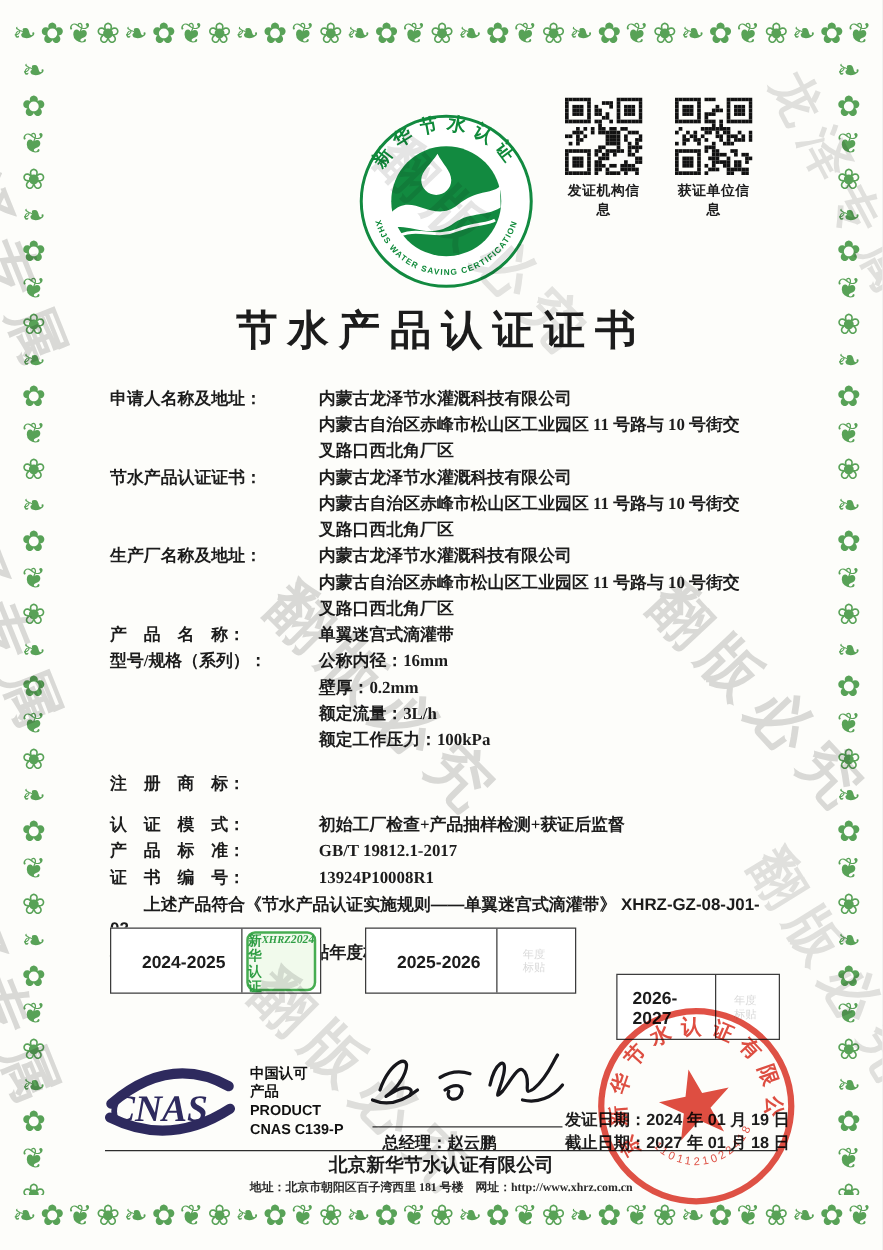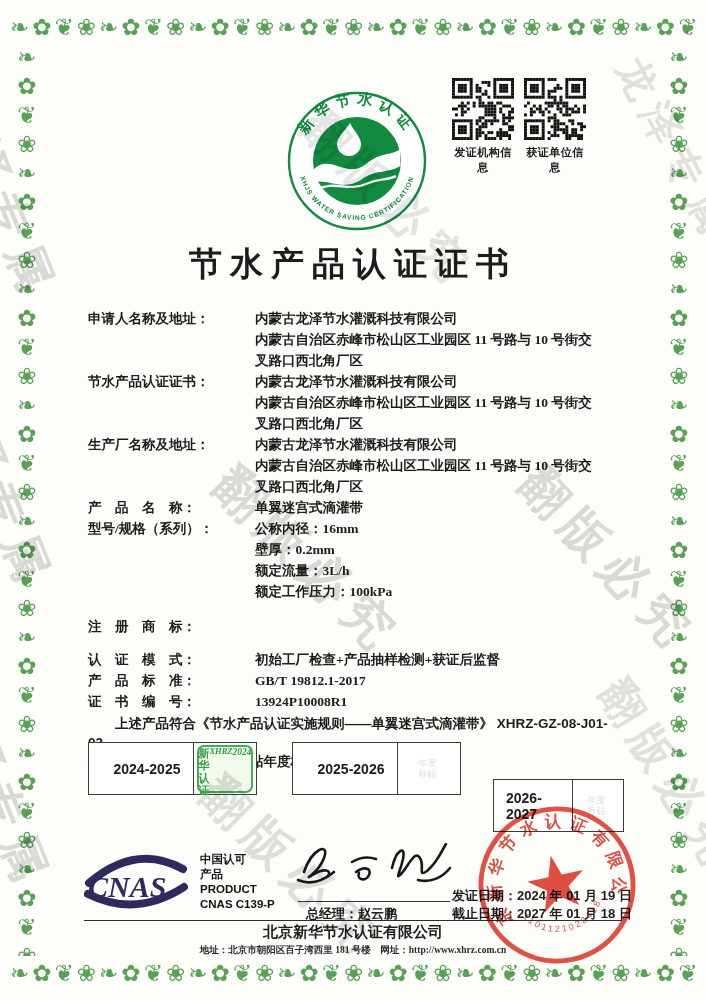--- a/index.html
+++ b/index.html
@@ -16,21 +16,21 @@
   .orn-bottom{bottom:12px;}
   .orn-v{top:44px;bottom:44px;width:30px;font-size:23px;letter-spacing:3px;
          writing-mode:vertical-rl;text-align:center;line-height:30px;}
   .orn-left{left:12px;}
   .orn-right{right:12px;}
   
   .wm{position:absolute;z-index:5;pointer-events:none;white-space:nowrap;
       font-family:"Liberation Sans","DejaVu Sans",sans-serif;font-weight:800;
       color:#8f8f8f;opacity:.32;mix-blend-mode:multiply;transform-origin:left top;letter-spacing:10px;}
   
-  .qr-wrap{position:absolute;top:78px;left:451px;display:flex;gap:8px;z-index:3;}
+  .qr-wrap{position:absolute;top:78px;left:451px;display:flex;gap:24px;z-index:3;}
   .qr{width:64px;text-align:center;}
   .qr svg{display:block;width:62px;height:62px;margin:0 auto;}
   .qr-label{margin-top:5px;font-size:11px;font-weight:700;letter-spacing:.5px;
             font-family:"Liberation Sans","DejaVu Sans",sans-serif;}
   .logo{position:absolute;top:90px;left:286px;width:142px;height:142px;z-index:3;}
   .title{position:absolute;top:242px;left:0;width:100%;text-align:center;z-index:3;
          font-family:"Liberation Sans","DejaVu Sans",sans-serif;
          font-size:33px;font-weight:800;letter-spacing:8px;padding-left:0;box-sizing:border-box;}
   
   .fields{position:absolute;top:308px;left:88px;width:540px;z-index:3;

